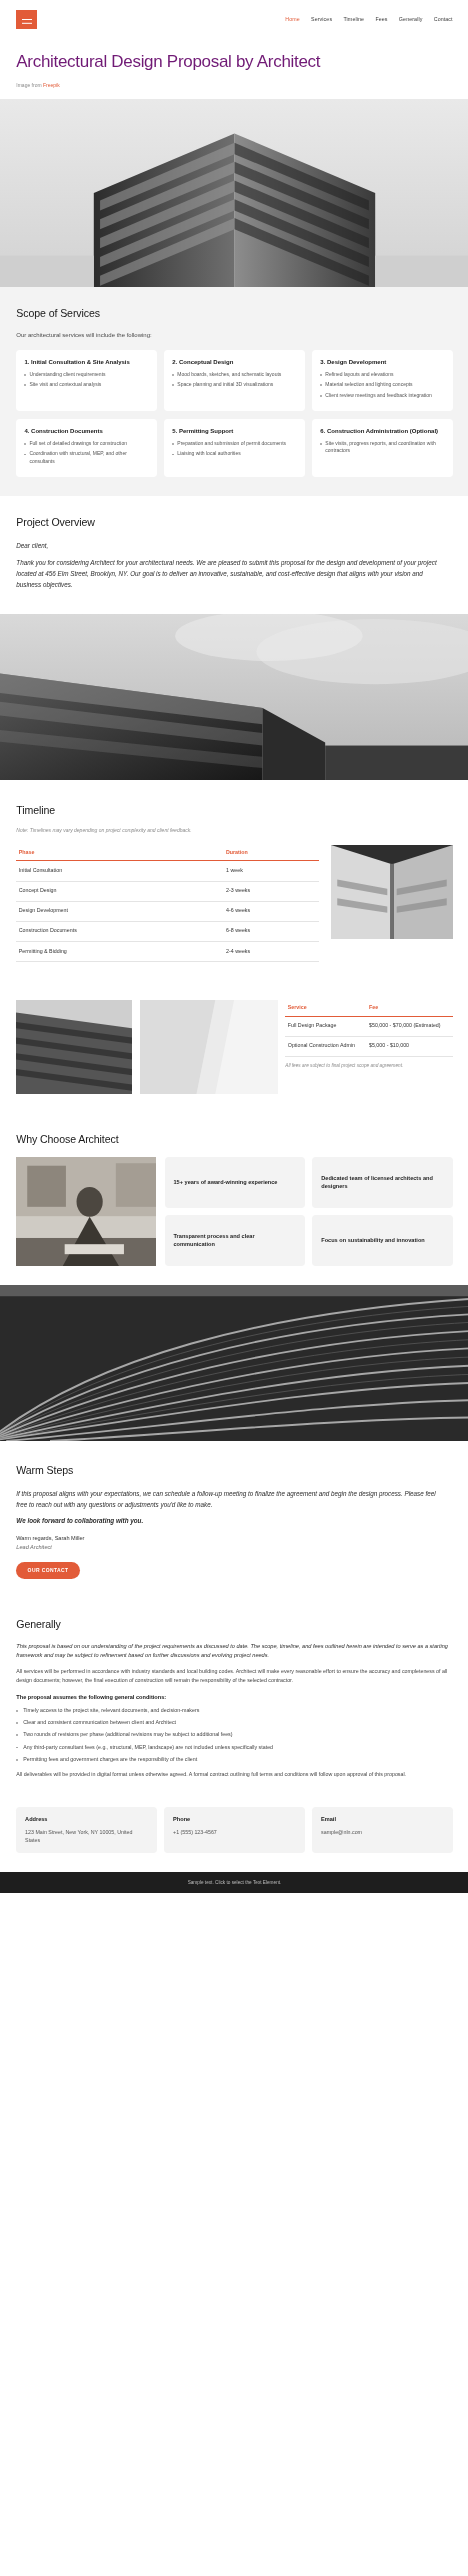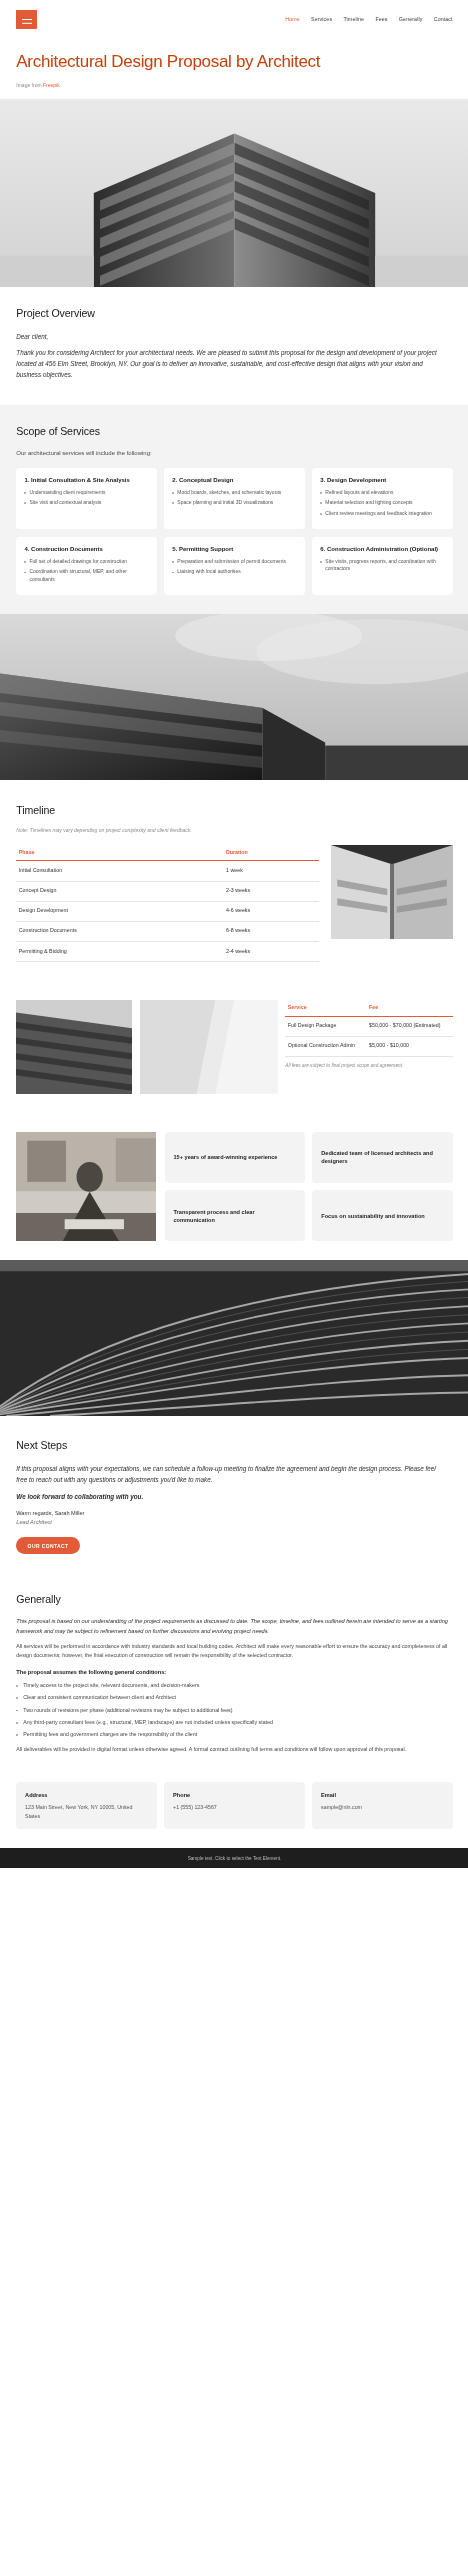--- a/index.html
+++ b/index.html
@@ -26,21 +26,21 @@
   .nav { display: flex; gap: 11.3px; align-items: center; }
   .nav a {
     font-size: 5.3px; color: #3a3a3a; text-decoration: none; letter-spacing: 0.1px;
   }
   .nav a.active { color: #e25b38; }
 
   
   .title-block { padding: 13.8px 16.3px 10px 16.3px; }
   .main-title {
     font-size: 17px; line-height: 1.18; font-weight: 400; letter-spacing: -0.3px;
-    color: #c2410c;
+    color: #701a75;
   }
   .img-credit { margin-top: 10px; font-size: 5px; color: #8a8a8a; }
   .img-credit a { color: #e25b38; text-decoration: none; }
 
   
   .hero {
     width: 469px; height: 188px; overflow: hidden; position: relative;
     background: #d8d8d8;
   }
   .hero svg { display: block; }
@@ -205,74 +205,74 @@
         <polygon points="375,100 590,192 590,208 375,118" fill="#1f1f1f"></polygon>
         <polygon points="375,130 590,222 590,238 375,148" fill="#1f1f1f"></polygon>
         <polygon points="375,160 590,252 590,268 375,178" fill="#1f1f1f"></polygon>
         <polygon points="375,190 590,282 590,298 375,208" fill="#1f1f1f"></polygon>
       </g>
       <rect x="0" y="250" width="150" height="50" fill="#cfcfcf"></rect>
       <rect x="600" y="250" width="150" height="50" fill="#cfcfcf"></rect>
     </svg>
   </div>
 
+  <div class="section grey">
+    <h2 class="sec-title">Scope of Services</h2>
+    <div class="sub-note">Our architectural services will include the following:</div>
+    <div class="cards">
+      <div class="card">
+        <div class="card-title">1. Initial Consultation &amp; Site Analysis</div>
+        <ul>
+          <li>Understanding client requirements</li>
+          <li>Site visit and contextual analysis</li>
+        </ul>
+      </div>
+      <div class="card">
+        <div class="card-title">2. Conceptual Design</div>
+        <ul>
+          <li>Mood boards, sketches, and schematic layouts</li>
+          <li>Space planning and initial 3D visualizations</li>
+        </ul>
+      </div>
+      <div class="card">
+        <div class="card-title">3. Design Development</div>
+        <ul>
+          <li>Refined layouts and elevations</li>
+          <li>Material selection and lighting concepts</li>
+          <li>Client review meetings and feedback integration</li>
+        </ul>
+      </div>
+      <div class="card">
+        <div class="card-title">4. Construction Documents</div>
+        <ul>
+          <li>Full set of detailed drawings for construction</li>
+          <li>Coordination with structural, MEP, and other consultants</li>
+        </ul>
+      </div>
+      <div class="card">
+        <div class="card-title">5. Permitting Support</div>
+        <ul>
+          <li>Preparation and submission of permit documents</li>
+          <li>Liaising with local authorities</li>
+        </ul>
+      </div>
+      <div class="card">
+        <div class="card-title">6. Construction Administration (Optional)</div>
+        <ul>
+          <li>Site visits, progress reports, and coordination with contractors</li>
+        </ul>
+      </div>
+    </div>
+  </div>
+
   <div class="section">
     <h2 class="sec-title">Project Overview</h2>
     <div class="lead">
       <p>Dear client,</p>
       <p>Thank you for considering Architect for your architectural needs. We are pleased to submit this proposal for the design and development of your project located at 456 Elm Street, Brooklyn, NY. Our goal is to deliver an innovative, sustainable, and cost-effective design that aligns with your vision and business objectives.</p>
-    </div>
-  </div>
-
-  <div class="section grey">
-    <h2 class="sec-title">Scope of Services</h2>
-    <div class="sub-note">Our architectural services will include the following:</div>
-    <div class="cards">
-      <div class="card">
-        <div class="card-title">1. Initial Consultation &amp; Site Analysis</div>
-        <ul>
-          <li>Understanding client requirements</li>
-          <li>Site visit and contextual analysis</li>
-        </ul>
-      </div>
-      <div class="card">
-        <div class="card-title">2. Conceptual Design</div>
-        <ul>
-          <li>Mood boards, sketches, and schematic layouts</li>
-          <li>Space planning and initial 3D visualizations</li>
-        </ul>
-      </div>
-      <div class="card">
-        <div class="card-title">3. Design Development</div>
-        <ul>
-          <li>Refined layouts and elevations</li>
-          <li>Material selection and lighting concepts</li>
-          <li>Client review meetings and feedback integration</li>
-        </ul>
-      </div>
-      <div class="card">
-        <div class="card-title">4. Construction Documents</div>
-        <ul>
-          <li>Full set of detailed drawings for construction</li>
-          <li>Coordination with structural, MEP, and other consultants</li>
-        </ul>
-      </div>
-      <div class="card">
-        <div class="card-title">5. Permitting Support</div>
-        <ul>
-          <li>Preparation and submission of permit documents</li>
-          <li>Liaising with local authorities</li>
-        </ul>
-      </div>
-      <div class="card">
-        <div class="card-title">6. Construction Administration (Optional)</div>
-        <ul>
-          <li>Site visits, progress reports, and coordination with contractors</li>
-        </ul>
-      </div>
     </div>
   </div>
 
   <div class="band">
     <svg width="469" height="166" viewBox="0 0 750 265" preserveAspectRatio="none">
       <defs>
         <linearGradient id="cloud" x1="0" y1="0" x2="0" y2="1">
           <stop offset="0%" stop-color="#d9d9d9"></stop>
             <stop offset="100%" stop-color="#b6b6b6"></stop>
         </linearGradient>
@@ -385,20 +385,21 @@
               <td>$5,000 - $10,000</td>
             </tr>
           </tbody>
         </table>
         <div class="fee-note">All fees are subject to final project scope and agreement.</div>
       </div>
     </div>
   </div>
 
   <div class="section">
+    <h2 class="sec-title">Why Choose Architect</h2>
     <div class="why-row">
       <div class="why-img">
         <svg width="156" height="109" viewBox="0 0 250 175" preserveAspectRatio="none">
           <rect width="250" height="175" fill="#cfcbc4"></rect>
           <rect x="0" y="0" width="250" height="95" fill="#b9b3aa"></rect>
           <rect x="18" y="14" width="62" height="66" fill="#8d867c"></rect>
           <rect x="160" y="10" width="72" height="70" fill="#a49d93"></rect>
           <rect x="0" y="130" width="250" height="45" fill="#6d6760"></rect>
           <ellipse cx="118" cy="72" rx="21" ry="24" fill="#4c4740"></ellipse>
           <polygon points="118,96 75,175 165,175" fill="#3b3731"></polygon>
@@ -432,21 +433,21 @@
         <path d="M-20,250 C170,150 450,72 790,58"></path>
         <path d="M-20,250 C190,170 470,97 790,86"></path>
         <path d="M-20,250 C210,190 490,122 790,114"></path>
         <path d="M-20,250 C230,208 510,148 790,142"></path>
       </g>
       <rect x="0" y="0" width="750" height="18" fill="#efefef" opacity=".25"></rect>
     </svg>
   </div>
 
   <div class="section">
-    <h2 class="sec-title">Next Steps</h2>
+    <h2 class="sec-title">Warm Steps</h2>
     <div class="lead">
       <p>If this proposal aligns with your expectations, we can schedule a follow-up meeting to finalize the agreement and begin the design process. Please feel free to reach out with any questions or adjustments you'd like to make.</p>
       <p style="font-weight:bold;">We look forward to collaborating with you.</p>
     </div>
     <div class="sig">
       <div>Warm regards, Sarah Miller</div>
       <div style="font-style:italic;color:#6a6a6a;">Lead Architect</div>
     </div>
     <button class="cta">OUR CONTACT</button>
   </div>

